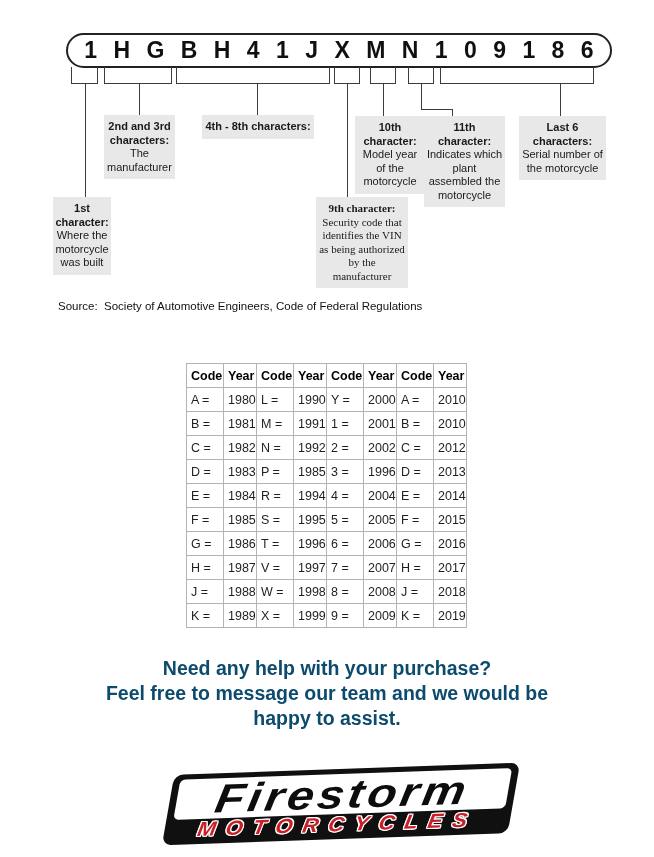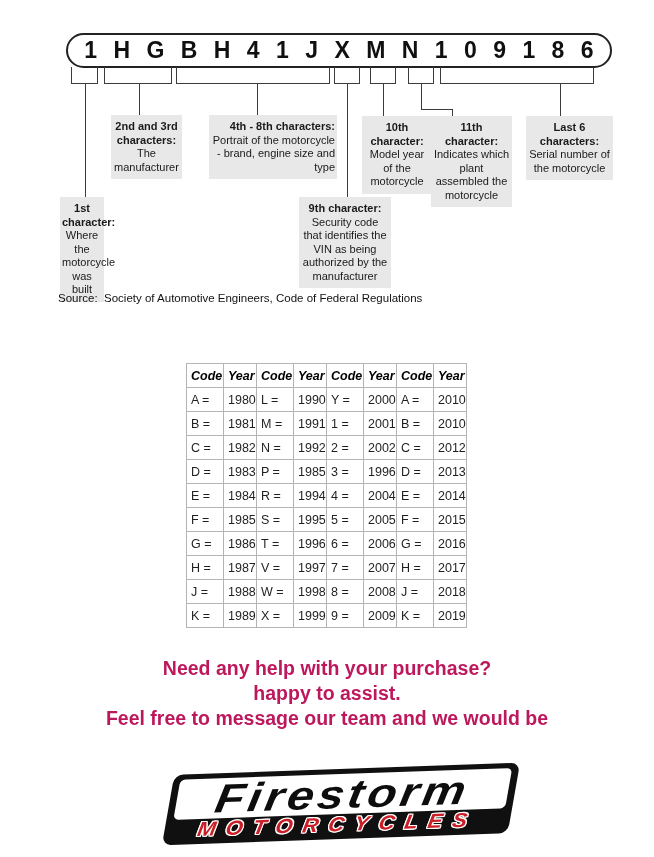--- a/index.html
+++ b/index.html
@@ -21,45 +21,45 @@
   .bracket {
     position:absolute; top:67px; height:17px;
     border-left:1px solid #3c3c3c; border-right:1px solid #3c3c3c; border-bottom:1px solid #3c3c3c;
   }
   .vline { position:absolute; width:1px; background:#3c3c3c; }
   .hline { position:absolute; height:1px; background:#3c3c3c; }
 
   
   .note {
     position:absolute; background:#e8e8e8; color:#1a1a1a;
-    font-size:11px; line-height:13.5px; text-align:center; padding:5px 2px;margin-left:7px;
+    font-size:11px; line-height:13.5px; text-align:center; padding:5px 2px;
   }
   .note .nt { display:block; font-weight:bold; }
   .note .nb { display:block; }
 
-  .source { position:absolute; left:58px; top:292px; font-size:11.5px; color:#111; white-space:pre; }
+  .source { position:absolute; left:58px; top:300px; font-size:11.5px; color:#111; white-space:pre; }
 
   
   .year-table {
     position:absolute; left:186px; top:363px; width:280px;
     border-collapse:collapse; table-layout:fixed; font-size:12.5px;
   }
   .year-table col.c-code { width:37px; }
   .year-table col.c-year { width:33px; }
   .year-table th, .year-table td {
     border:1px solid #b4b4b4; padding:4px 3px 4px 4px; height:24px; overflow:hidden;
   }
-  .year-table th { text-align:left; font-weight:bold; color:#000;font-style:italic; }
+  .year-table th { text-align:left; font-weight:bold; color:#000; }
   .year-table td { color:#1f1f1f; }
   .year-table td.yr { text-align:right; }
 
   
   .help {
     position:absolute; left:0; top:656px; width:100%;
-    text-align:center; font-weight:bold; font-size:19.5px; line-height:25px; color:#be185d;
+    text-align:center; font-weight:bold; font-size:19.5px; line-height:25px; color:#0c4a6e;
   }
 
   
   .logo {
     position:absolute; left:168px; top:769px; width:346px; height:70px;
     background:#101010; border-radius:9px;
     transform: rotate(-2deg) skewX(-12deg);
   }
   .logo-inner {
     position:absolute; left:7px; top:5px; right:7px; height:40px;
@@ -114,33 +114,32 @@
   <div class="vline" style="left:85px;  top:84px; height:113px;"></div>
   <div class="vline" style="left:139px; top:84px; height:31px;"></div>
   <div class="vline" style="left:257px; top:84px; height:31px;"></div>
   <div class="vline" style="left:347px; top:84px; height:113px;"></div>
   <div class="vline" style="left:383px; top:84px; height:32px;"></div>
   <div class="vline" style="left:421px; top:84px; height:26px;"></div>
   <div class="hline" style="left:421px; top:109px; width:32px;"></div>
   <div class="vline" style="left:452px; top:109px; height:7px;"></div>
   <div class="vline" style="left:560px; top:84px; height:32px;"></div>
 
-  <div class="note" style="left:53px;  top:197px; width:44px;">
+  <div class="note" style="left:53px;  top:197px; width:58px;">
     <span class="nt">1st character:</span>
     <span class="nb">Where the motorcycle was built</span>
   </div>
   <div class="note" style="left:104px; top:115px; width:71px;">
     <span class="nt">2nd and 3rd characters:</span>
     <span class="nb">The manufacturer</span>
   </div>
-  <div class="note" style="left:202px; top:115px; width:128px;text-align:right;">
+  <div class="note" style="left:202px; top:115px; width:112px;">
     <span class="nt">4th - 8th characters:</span>
-    <span class="nb">Portrait of the motorcycle - brand, engine size and type</span>
-  </div>
-  <div class="note" style="left:292px; top:197px; width:92px;">
+  </div>
+  <div class="note" style="left:316px; top:197px; width:92px;font-family:Liberation Serif, serif;">
     <span class="nt">9th character:</span>
     <span class="nb">Security code that identifies the VIN as being authorized by the manufacturer</span>
   </div>
   <div class="note" style="left:355px; top:116px; width:70px;">
     <span class="nt">10th character:</span>
     <span class="nb">Model year of the motorcycle</span>
   </div>
   <div class="note" style="left:424px; top:116px; width:81px;">
     <span class="nt">11th character:</span>
     <span class="nb">Indicates which plant assembled the motorcycle</span>
@@ -274,22 +273,22 @@
           <td>9 =</td>
           <td class="yr">2009</td>
           <td>K =</td>
           <td class="yr">2019</td>
         </tr>
       </tbody>
     </table>
 
   <div class="help">
     <div>Need any help with your purchase?</div>
+    <div>Feel free to message our team and we would be</div>
     <div>happy to assist.</div>
-    <div>Feel free to message our team and we would be</div>
   </div>
 
   <div class="logo">
     <div class="logo-inner">
       <span class="logo-brand">Firestorm</span>
     </div>
     <div class="logo-tagline" style="color: rgb(203, 31, 39);">MOTORCYCLES</div>
   </div>
 
 </div>

